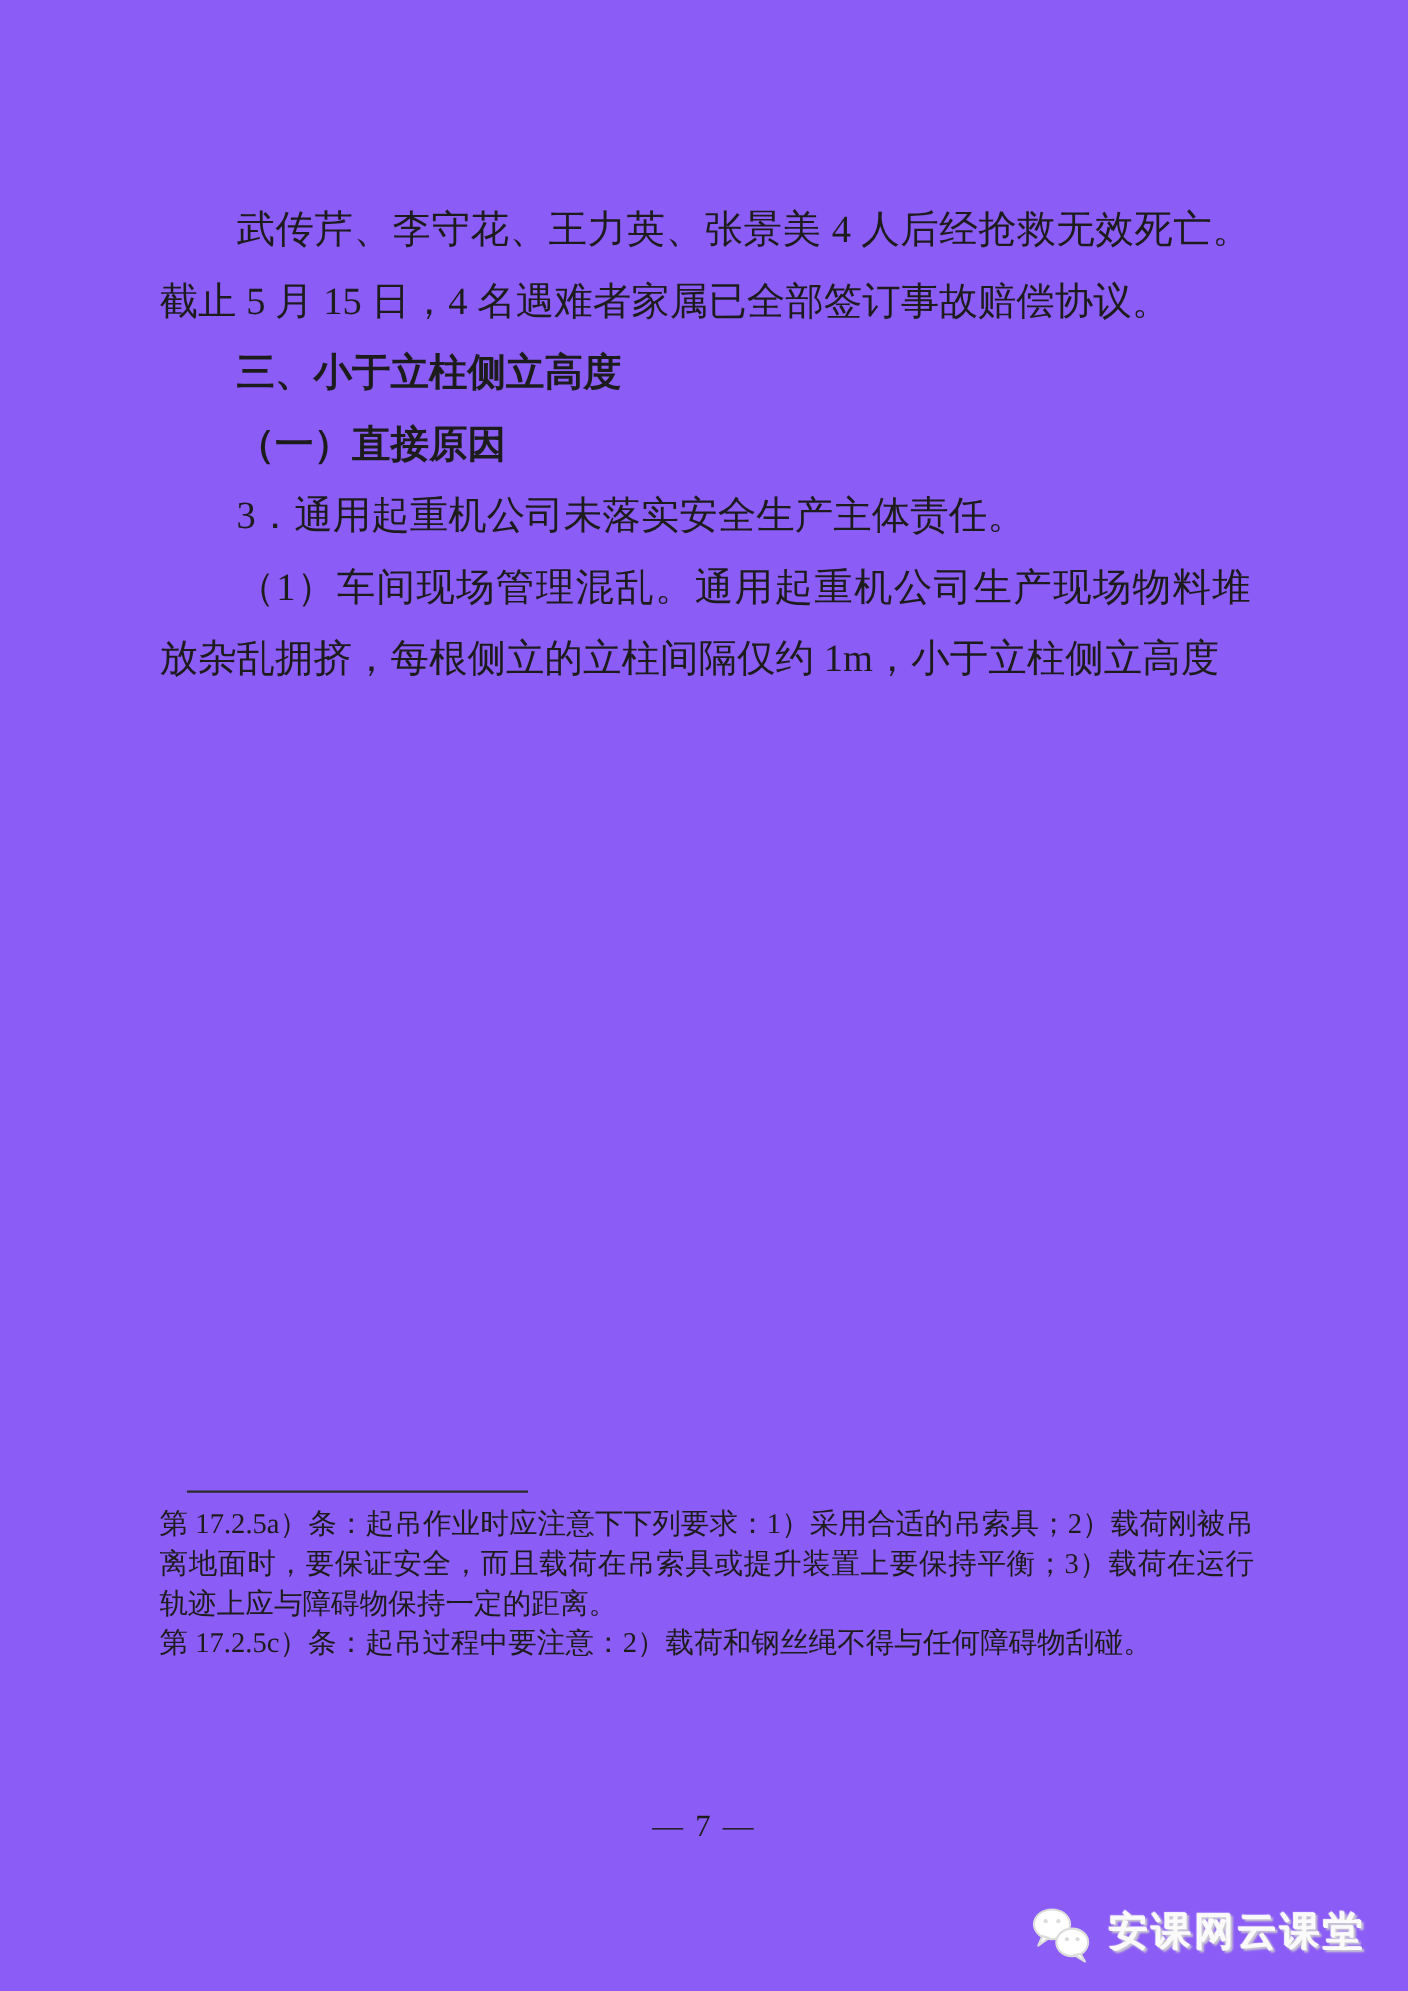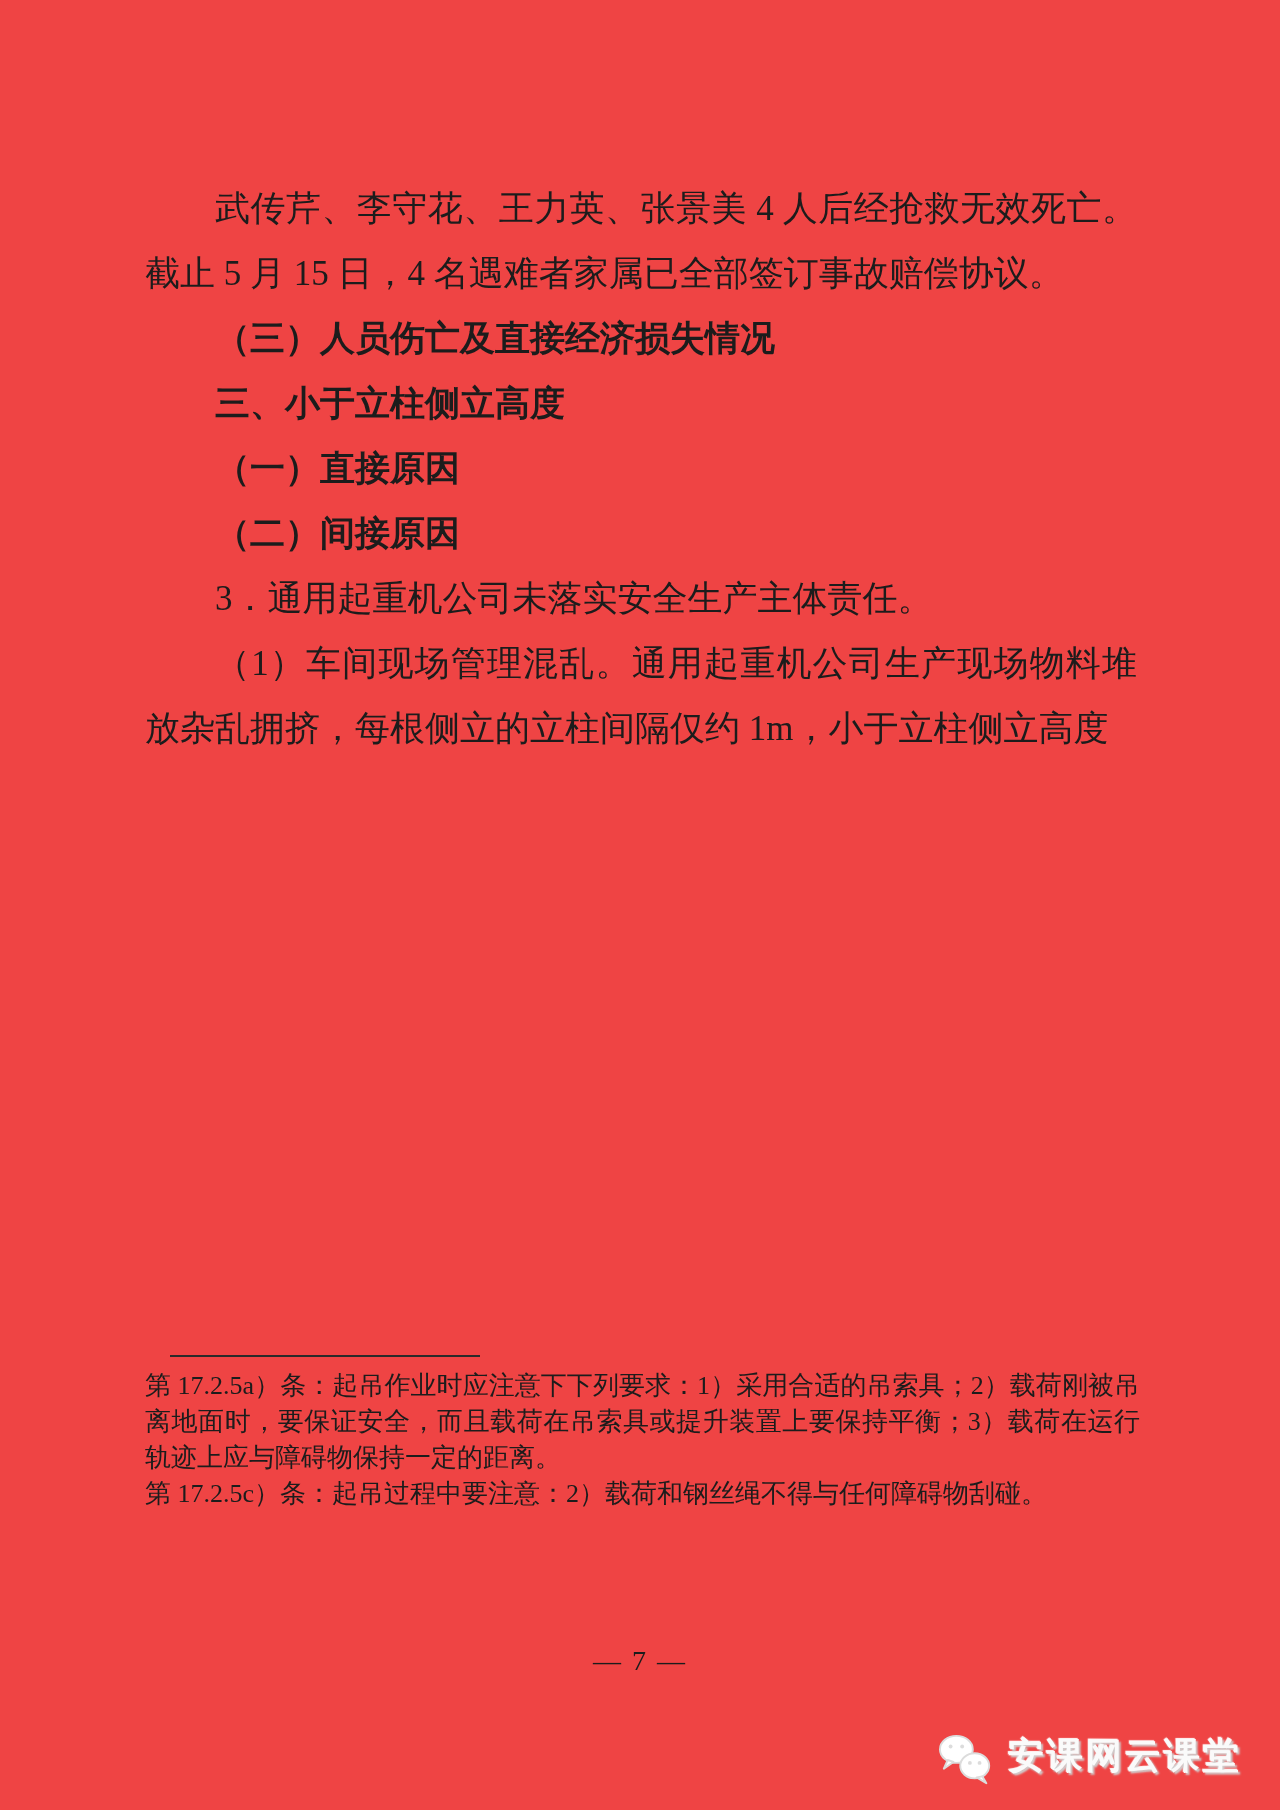--- a/index.html
+++ b/index.html
@@ -6,21 +6,21 @@
   body {
     width: 1280px; height: 1810px;
     background: #ffffff;
     font-family: "Liberation Serif", "DejaVu Serif", serif;
     color: #1c1c1c;
     position: relative;
     overflow: hidden;
   }
   .page {
     position: absolute; inset: 0;
-    background: #ef4444;
+    background: #8b5cf6;
   }
   .content {
     position: absolute;
     left: 145px; top: 176px;
     width: 992px;
     font-size: 35px;
     line-height: 65px;
     text-align: justify;
     text-justify: inter-ideograph;
   }
@@ -77,24 +77,22 @@
     font-family: "Liberation Sans", sans-serif;
   }
 </style>
 </head>
 <body>
 
 <div class="page">
 
   <div class="content">
     <p>武传芹、李守花、王力英、张景美 4 人后经抢救无效死亡。截止 5 月 15 日，4 名遇难者家属已全部签订事故赔偿协议。</p>
-    <p class="heading">（三）人员伤亡及直接经济损失情况</p>
     <p class="heading">三、小于立柱侧立高度</p>
     <p class="heading">（一）直接原因</p>
-    <p class="heading">（二）间接原因</p>
     <p>3．通用起重机公司未落实安全生产主体责任。</p>
     <p>（1）车间现场管理混乱。通用起重机公司生产现场物料堆放杂乱拥挤，每根侧立的立柱间隔仅约 1m，小于立柱侧立高度</p>
   </div>
 
   <div class="footnote-sep"></div>
 
   <div class="footnotes">
     <p>第 17.2.5a）条：起吊作业时应注意下下列要求：1）采用合适的吊索具；2）载荷刚被吊离地面时，要保证安全，而且载荷在吊索具或提升装置上要保持平衡；3）载荷在运行轨迹上应与障碍物保持一定的距离。</p>
     <p>第 17.2.5c）条：起吊过程中要注意：2）载荷和钢丝绳不得与任何障碍物刮碰。</p>
   </div>

